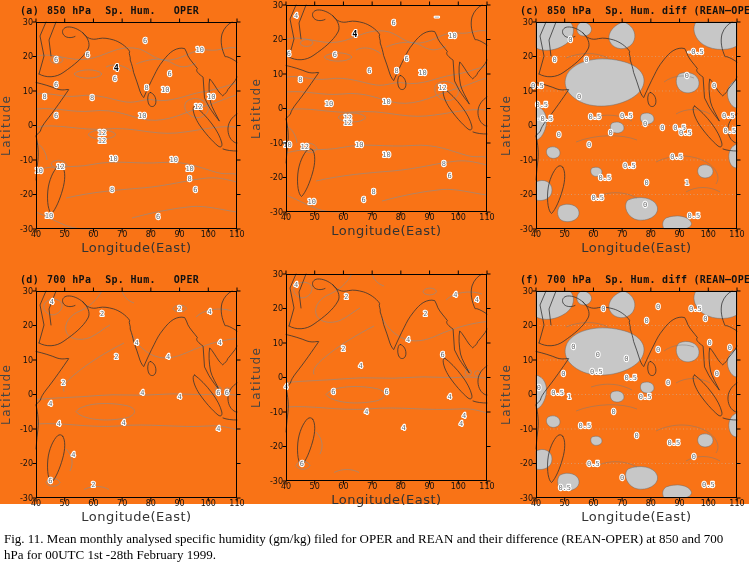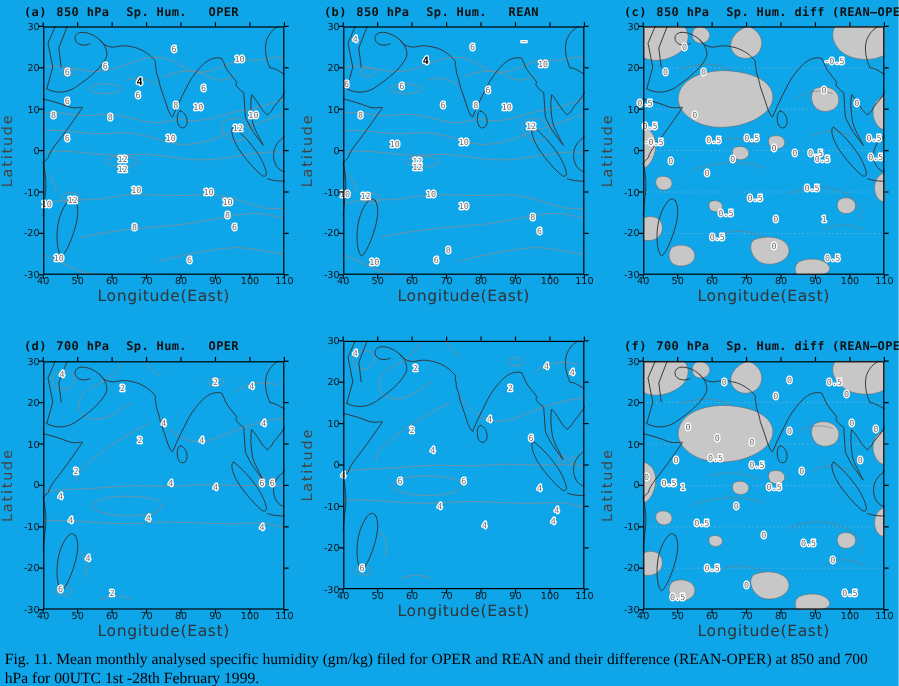--- a/index.html
+++ b/index.html
@@ -1,20 +1,20 @@
 <!DOCTYPE html>
 <html><head>
 <meta charset="utf-8">
 <style>
   html,body{margin:0;padding:0;background:#fff}
   body{width:749px;height:572px;overflow:hidden;font-family:"DejaVu Sans",sans-serif}
-  .fig{position:relative;width:749px;height:572px;background:#0ea5e9}
+  .fig{position:relative;width:749px;height:504px;background:#f97316}
   .row{display:flex;gap:13px}
   .row1{padding-top:5px}
-  .row2{margin-top:28px}
+  .row2{margin-top:18px}
   .panel{width:237px;flex:0 0 237px}
   .ptitle{height:17px;font-family:"DejaVu Sans Mono",monospace;font-weight:bold;font-size:10px;color:#111;padding-left:20px;letter-spacing:.3px;white-space:nowrap}
   .t0{margin-right:8px}.t1{margin-right:14px}.t2{margin-right:18px}
   .diff .t2{margin-right:6px}
   .pbody{display:flex;height:207px}
   .ylab{width:12px;display:flex;align-items:center;justify-content:center;font-size:12px;color:#444;letter-spacing:1.5px;writing-mode:vertical-rl;transform:rotate(180deg)}
   .yticks{width:24px;position:relative;font-size:8px;color:#111;font-family:"DejaVu Sans",sans-serif}
   .yticks div{position:absolute;right:3px}
   svg.plot{overflow:visible;display:block}
   .frame{fill:none;stroke:#000;stroke-width:1}
@@ -217,23 +217,20 @@
           <div style="left: 76.1429px;">70</div>
           <div style="left: 104.857px;">80</div>
           <div style="left: 133.571px;">90</div>
           <div style="left: 162.286px;">100</div>
           <div style="left: 191px;">110</div>
         </div>
       <div class="xlab">Longitude(East)</div>
     </div>
 
     <div class="panel">
-      <div class="ptitle">
-        <span class="t0">(b)</span><span class="t1">850 hPa</span><span class="t2">Sp. Hum.</span><span class="t3">REAN</span>
-      </div>
       <div class="pbody">
         <div class="ylab">Latitude</div>
         <div class="yticks">
             <div style="top: -4.5px;">30</div>
             <div style="top: 30px;">20</div>
             <div style="top: 64.5px;">10</div>
             <div style="top: 99px;">0</div>
             <div style="top: 133.5px;">-10</div>
             <div style="top: 168px;">-20</div>
             <div style="top: 202.5px;">-30</div>

